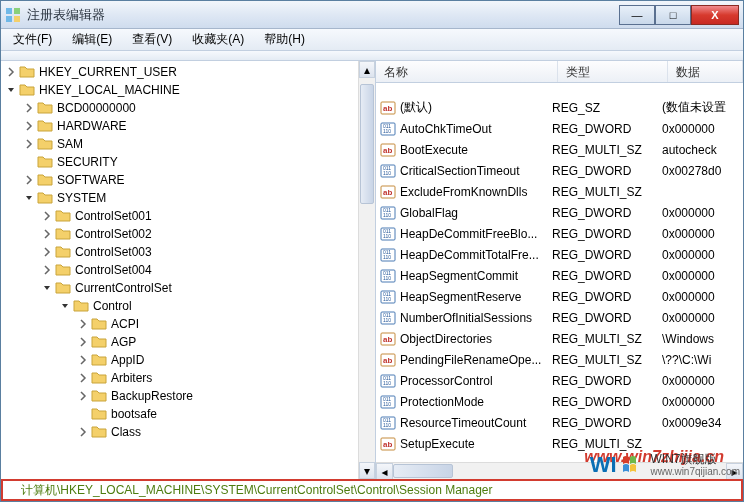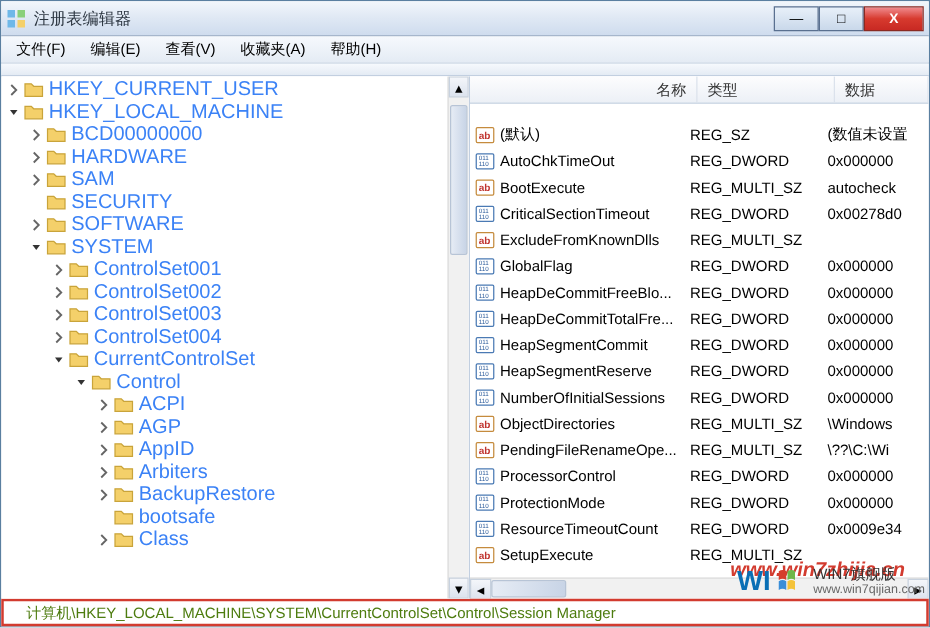--- a/index.html
+++ b/index.html
@@ -108,42 +108,42 @@
   display: inline-flex;
   align-items: center;
   justify-content: center;
   margin-right: 2px;
 }
 .expander svg { width: 10px; height: 10px; }
 .folder-icon {
   width: 16px; height: 16px;
   margin-right: 4px;
 }
-.label { font-size: 16px; color: #3b82f6; }
+.label { font-size: 12px; color: #000000; }
 .list-pane {
   flex: 1;
   display: flex;
   flex-direction: column;
   overflow: hidden;
   background: #fff;
 }
 .list-header {
   height: 22px;
   display: flex;
   background: linear-gradient(to bottom, #fdfdfe, #ecf0f6);
   border-bottom: 1px solid #c2cfe0;
 }
 .col-h {
   padding: 3px 8px;
   border-right: 1px solid #dbe2ec;
   font-size: 12px;
   color: #333;
   cursor: pointer;
 }
-.col-name { width: 182px; text-align: right; }
+.col-name { width: 182px; }
 .col-type { width: 110px; }
 .col-data { flex: 1; }
 .list-body {
   flex: 1;
   overflow: hidden;
   margin-top: 14px;
 }
 .row {
   display: flex;
   align-items: center;

